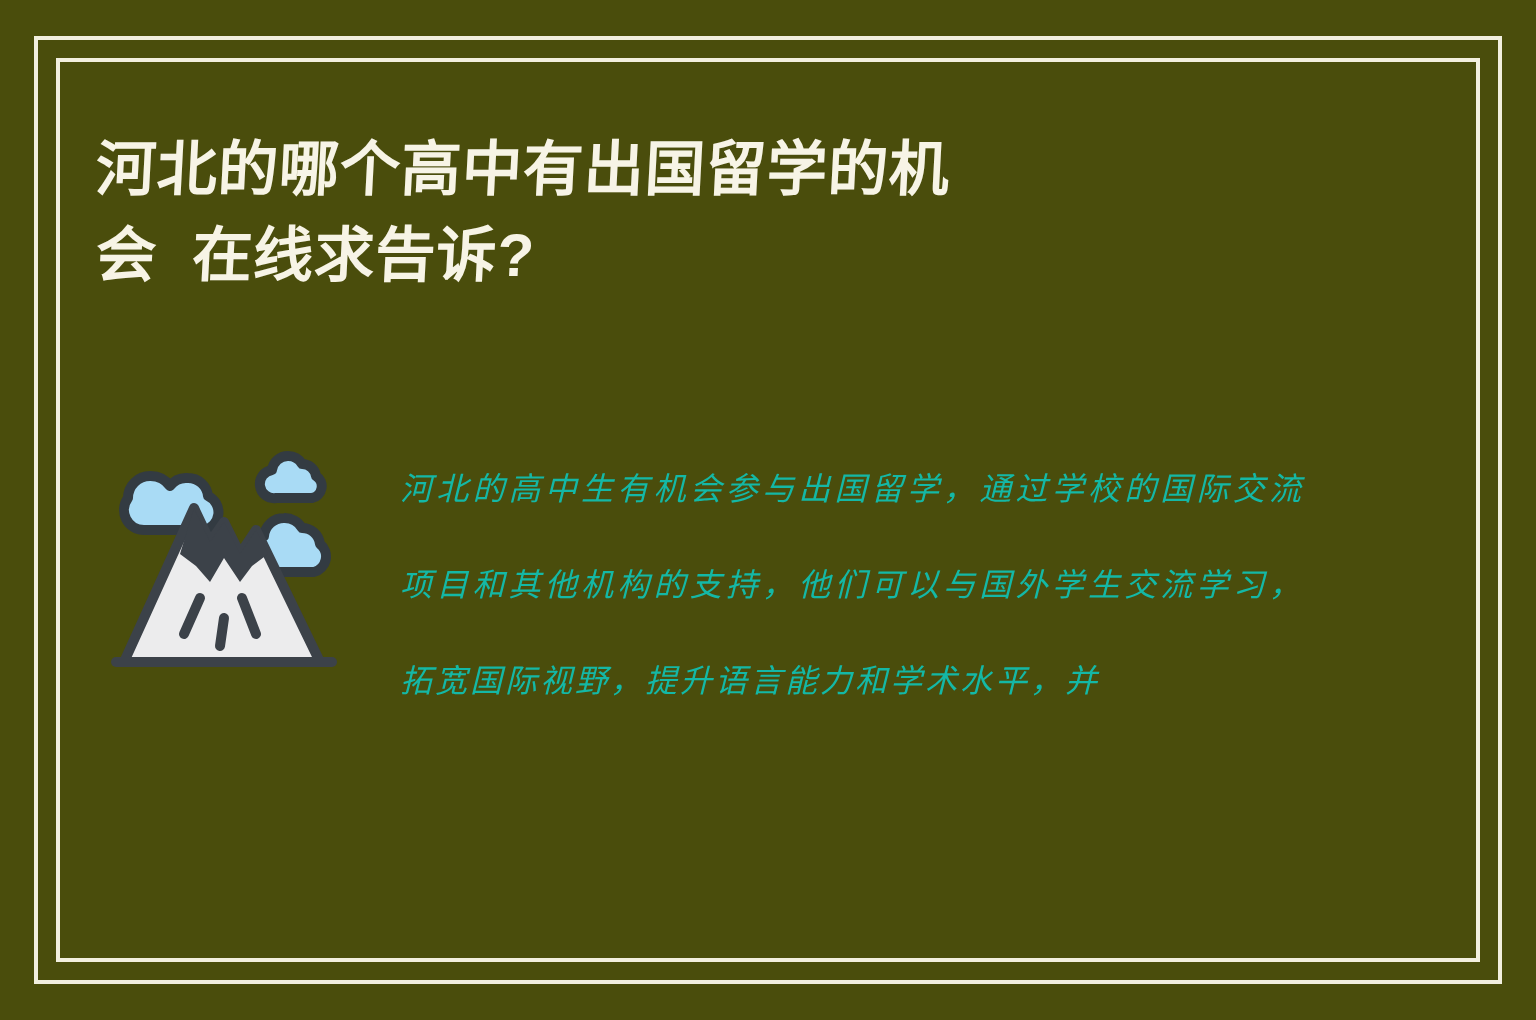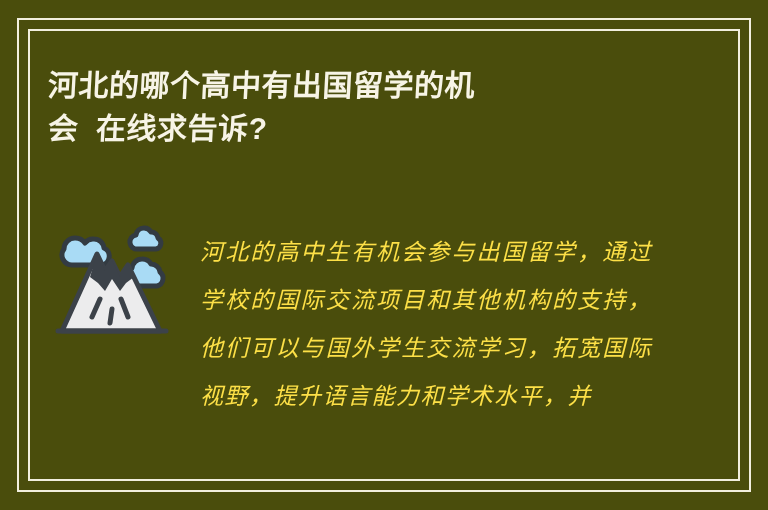--- a/index.html
+++ b/index.html
@@ -85,22 +85,22 @@
   }
   .illustration svg {
     display: block;
     width: 130px;
     height: 130px;
   }
 
   .paragraph {
     flex: 1 1 auto;
     margin-left: 22px;
-    color: #fde047;
-    font-size: 23px;
+    color: #14b8a6;
+    font-size: 16px;
     line-height: 48px;
     letter-spacing: 1.5px;
     font-family: "DejaVu Serif", "Liberation Serif", serif;
     font-style: italic;
     font-weight: 400;
     text-align: justify;
     max-width: 452px;
   }
 </style>
 </head>

